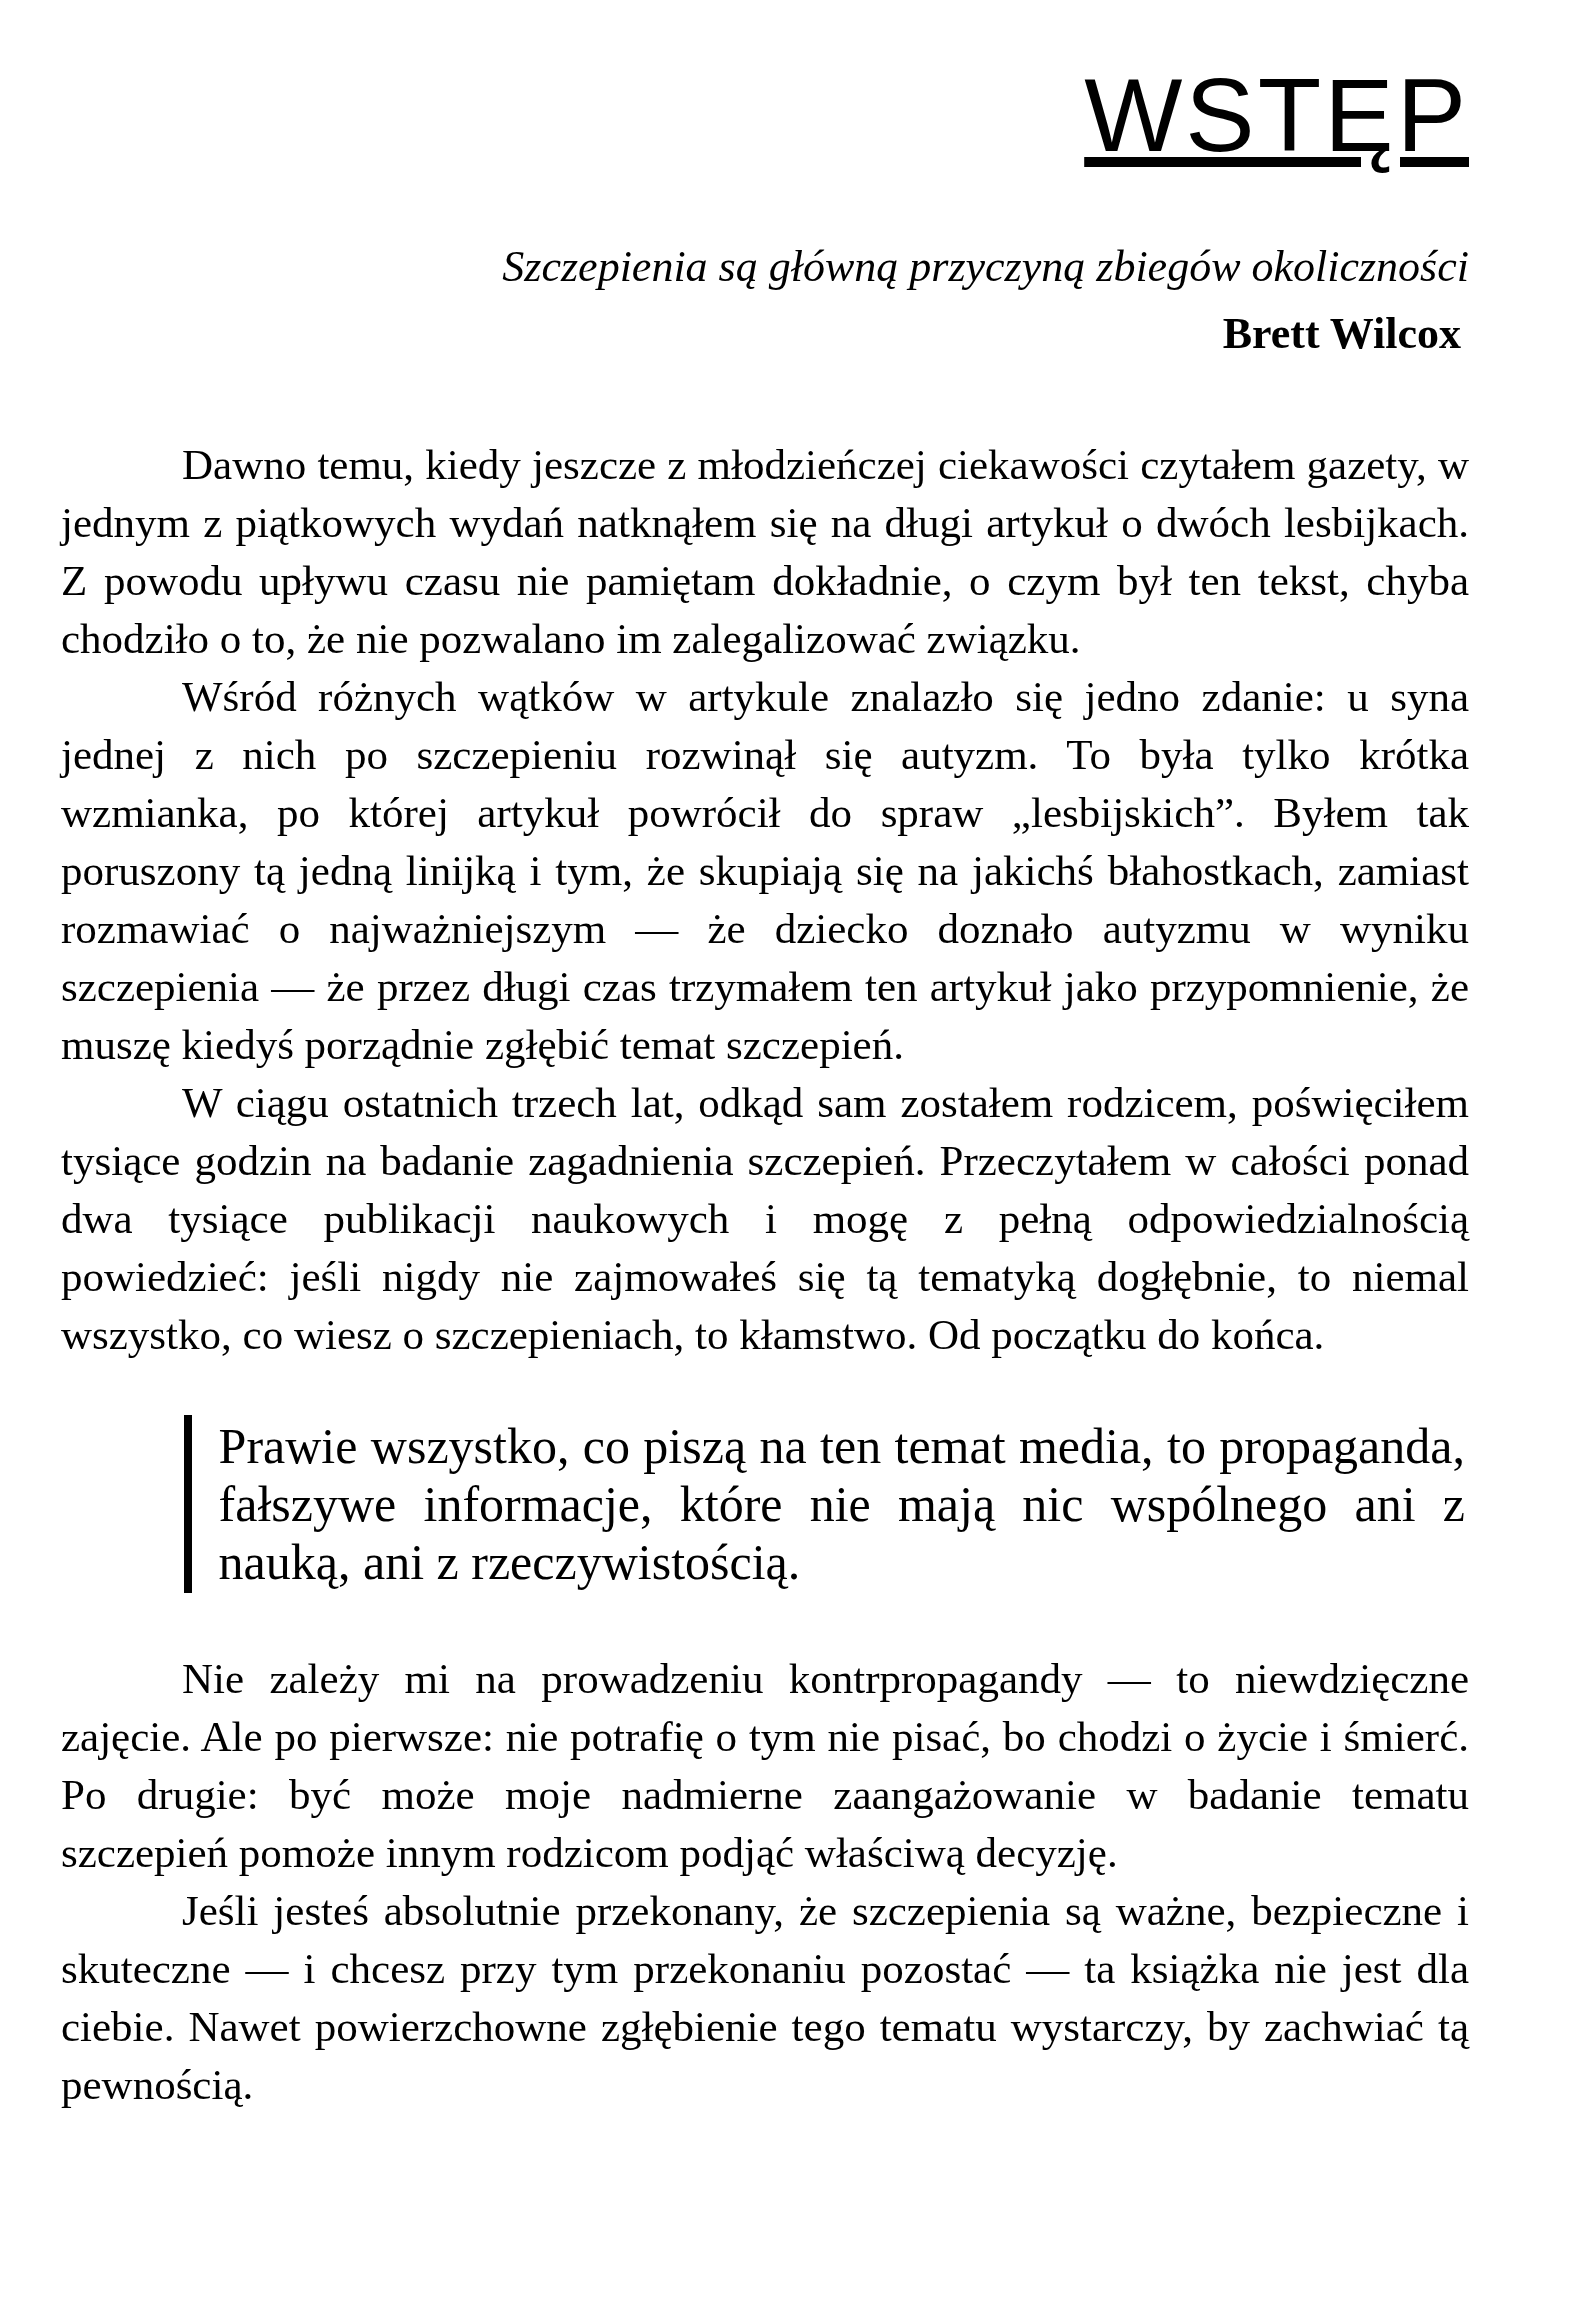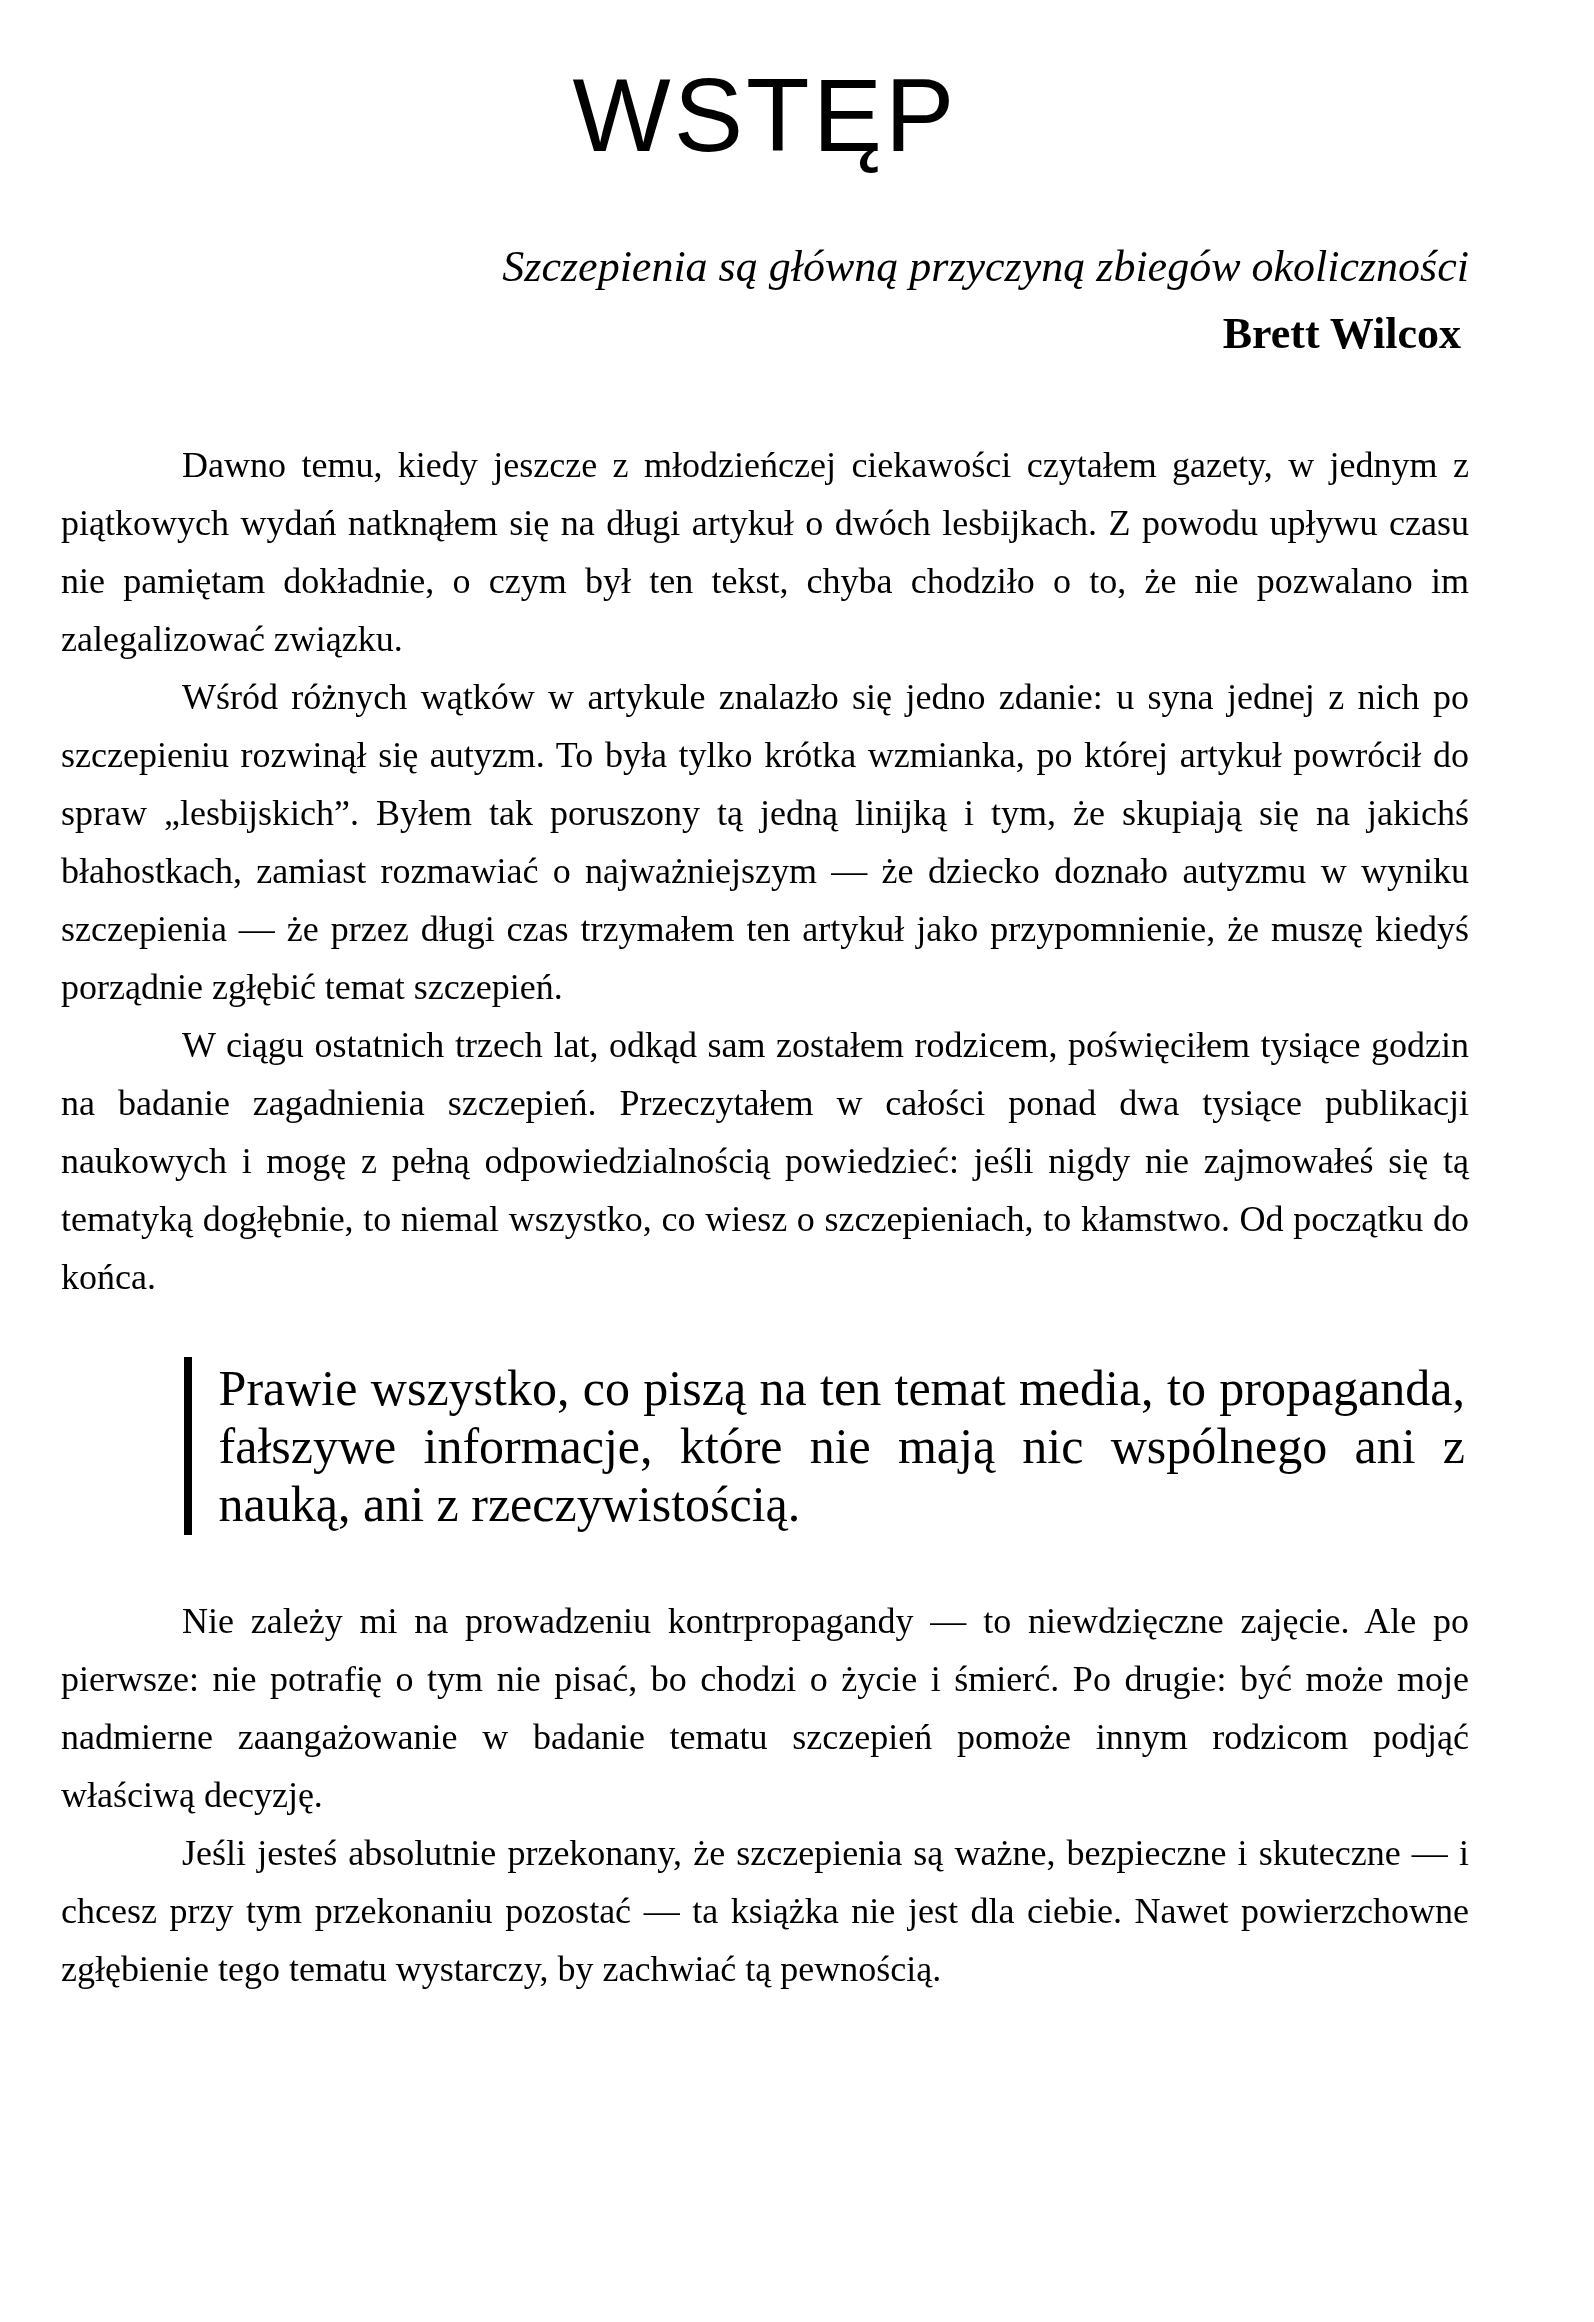--- a/index.html
+++ b/index.html
@@ -18,43 +18,44 @@
     box-sizing: border-box;
     padding: 61px 126px 59px 61px;
     font-family: "Liberation Serif", "DejaVu Serif", serif;
   }
   .chapter-title {
     font-family: "Liberation Sans", "DejaVu Sans", sans-serif;
     font-weight: 300;
     font-size: 104px;
     line-height: 1.05;
     letter-spacing: 3px;
-    text-align: center;
+    text-align: right;
     margin: 0 0 67px 0;
+    text-decoration: underline;
   }
   .epigraph {
     text-align: right;
     margin: 0 0 73px 0;
   }
   .epigraph-quote {
     font-style: italic;
     font-size: 44px;
     line-height: 59px;
     margin: 0;
     text-align: right;
   }
   .epigraph-author {
     font-style: normal;
     font-weight: bold;
     font-size: 44px;
     line-height: 59px;
     margin: 8px;
   }
   .body-text p {
-    font-size: 36px;
+    font-size: 43px;
     line-height: 58px;
     text-align: justify;
     text-indent: 121px;
     margin: 0;
   }
   blockquote.pull-quote {
     font-size: 50px;
     line-height: 58px;
     text-align: justify;
     margin: 51px 4px 57px 123px;

